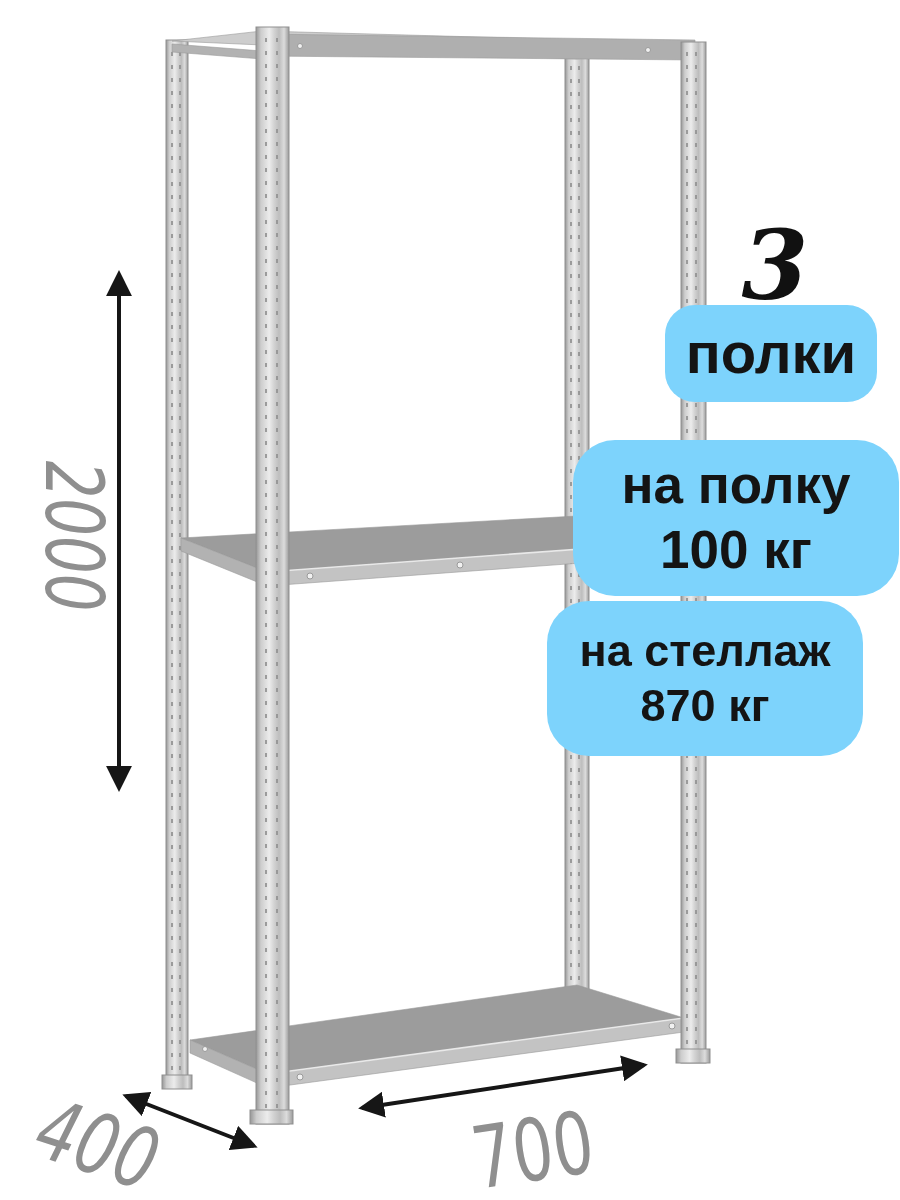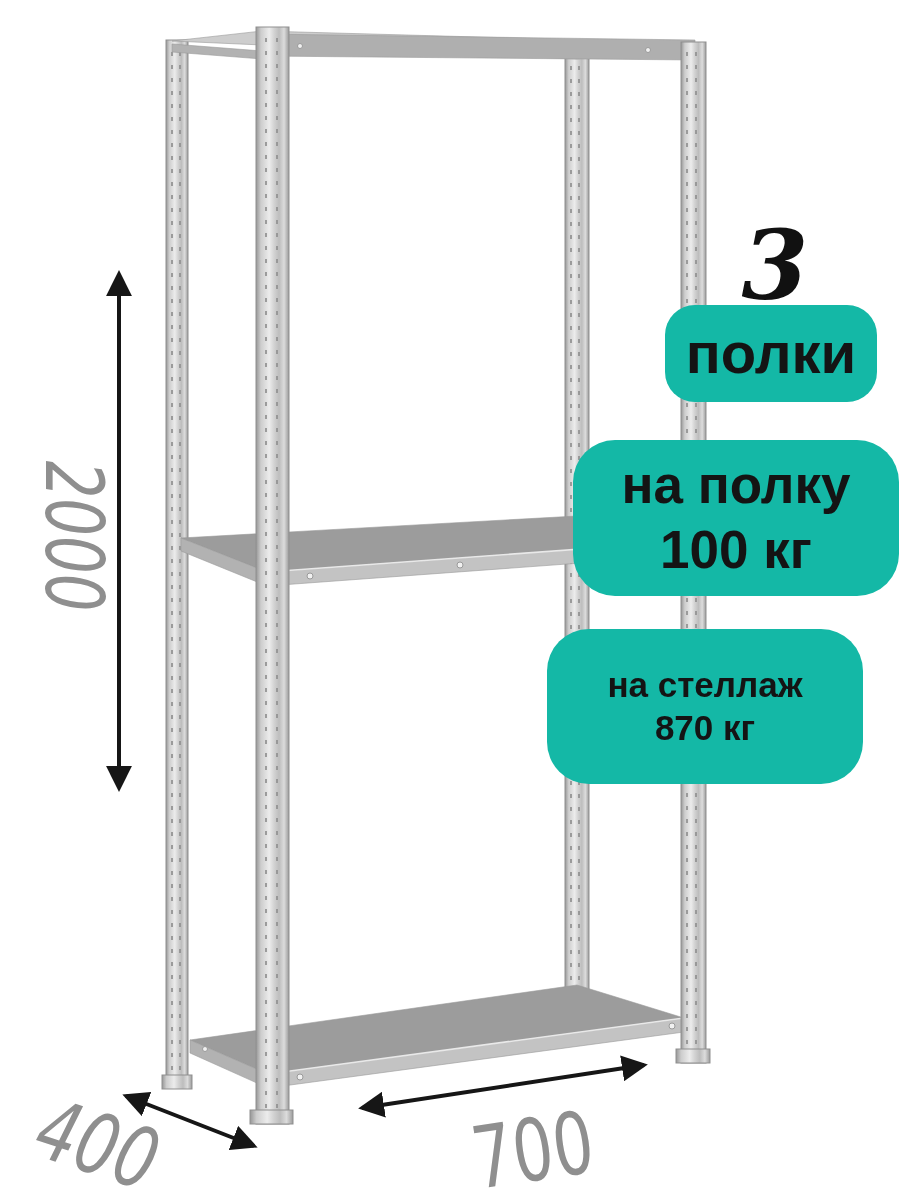--- a/index.html
+++ b/index.html
@@ -20,32 +20,32 @@
   .screw{fill:#f1f1f1;stroke:#9a9a9a;stroke-width:1;}
 
   .dim{
     font-family:"DejaVu Sans", sans-serif;
     font-weight:400;
   }
   .dim.it{font-style:italic;}
 
   .badge{
     position:absolute;
-    background:#14b8a6;
+    background:#7dd3fc;
     color:#141414;
     display:flex;flex-direction:column;
     align-items:center;justify-content:center;
     text-align:center;
     font-weight:700;
     white-space:nowrap;
     line-height:1.22;
   }
   .badge-count-label{left:665px;top:305px;width:212px;height:97px;border-radius:30px;font-size:58px;}
   .badge-shelf-load {left:573px;top:440px;width:326px;height:156px;border-radius:42px;font-size:53px;}
-  .badge-rack-load  {left:547px;top:629px;width:316px;height:155px;border-radius:42px;font-size:35px;}
+  .badge-rack-load  {left:547px;top:601px;width:316px;height:155px;border-radius:42px;font-size:45px;}
 
   .count-number{
     position:absolute;
     left:705px;top:218px;width:140px;
     text-align:center;
     font-family:"DejaVu Serif", serif;
     font-style:italic;font-weight:700;
     font-size:96px;line-height:1;
     color:#111111;
   }

